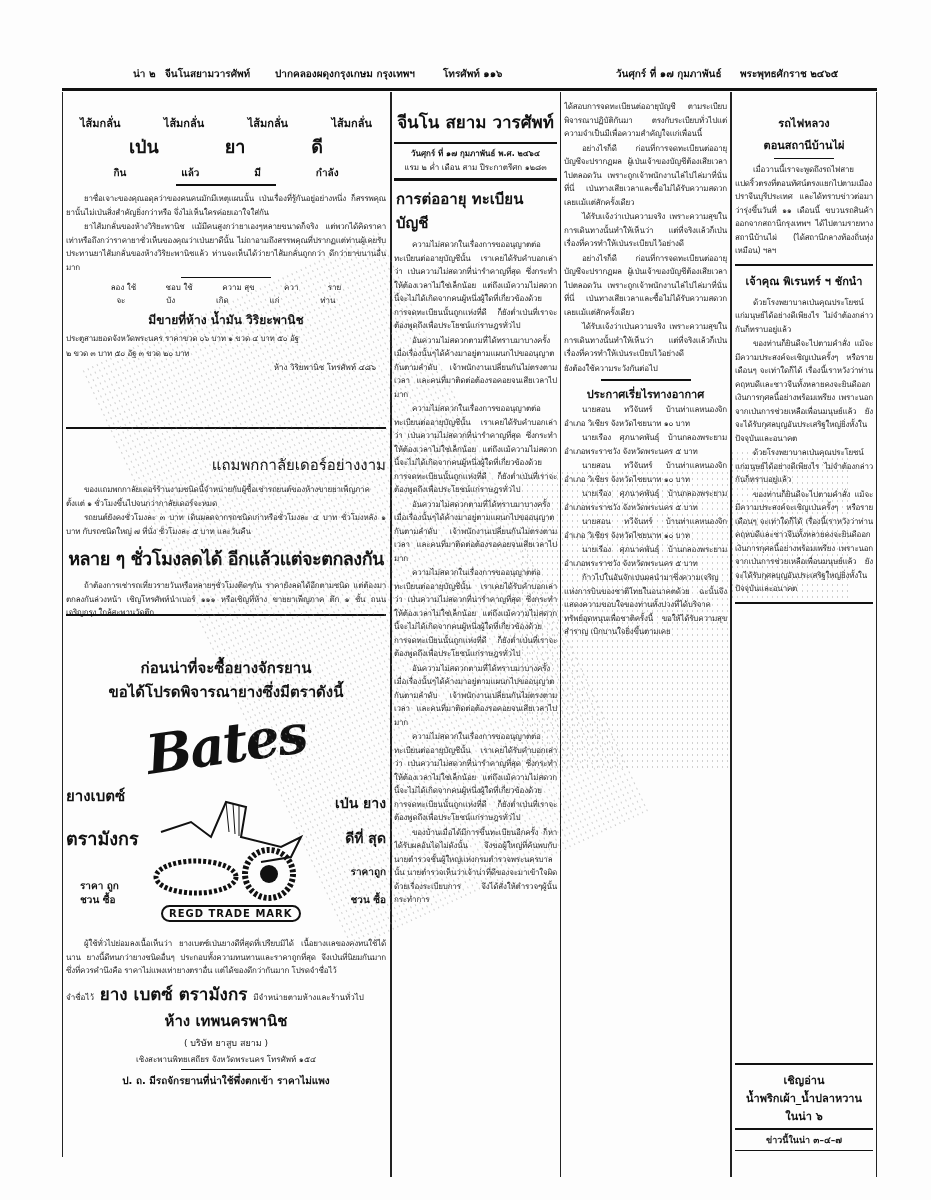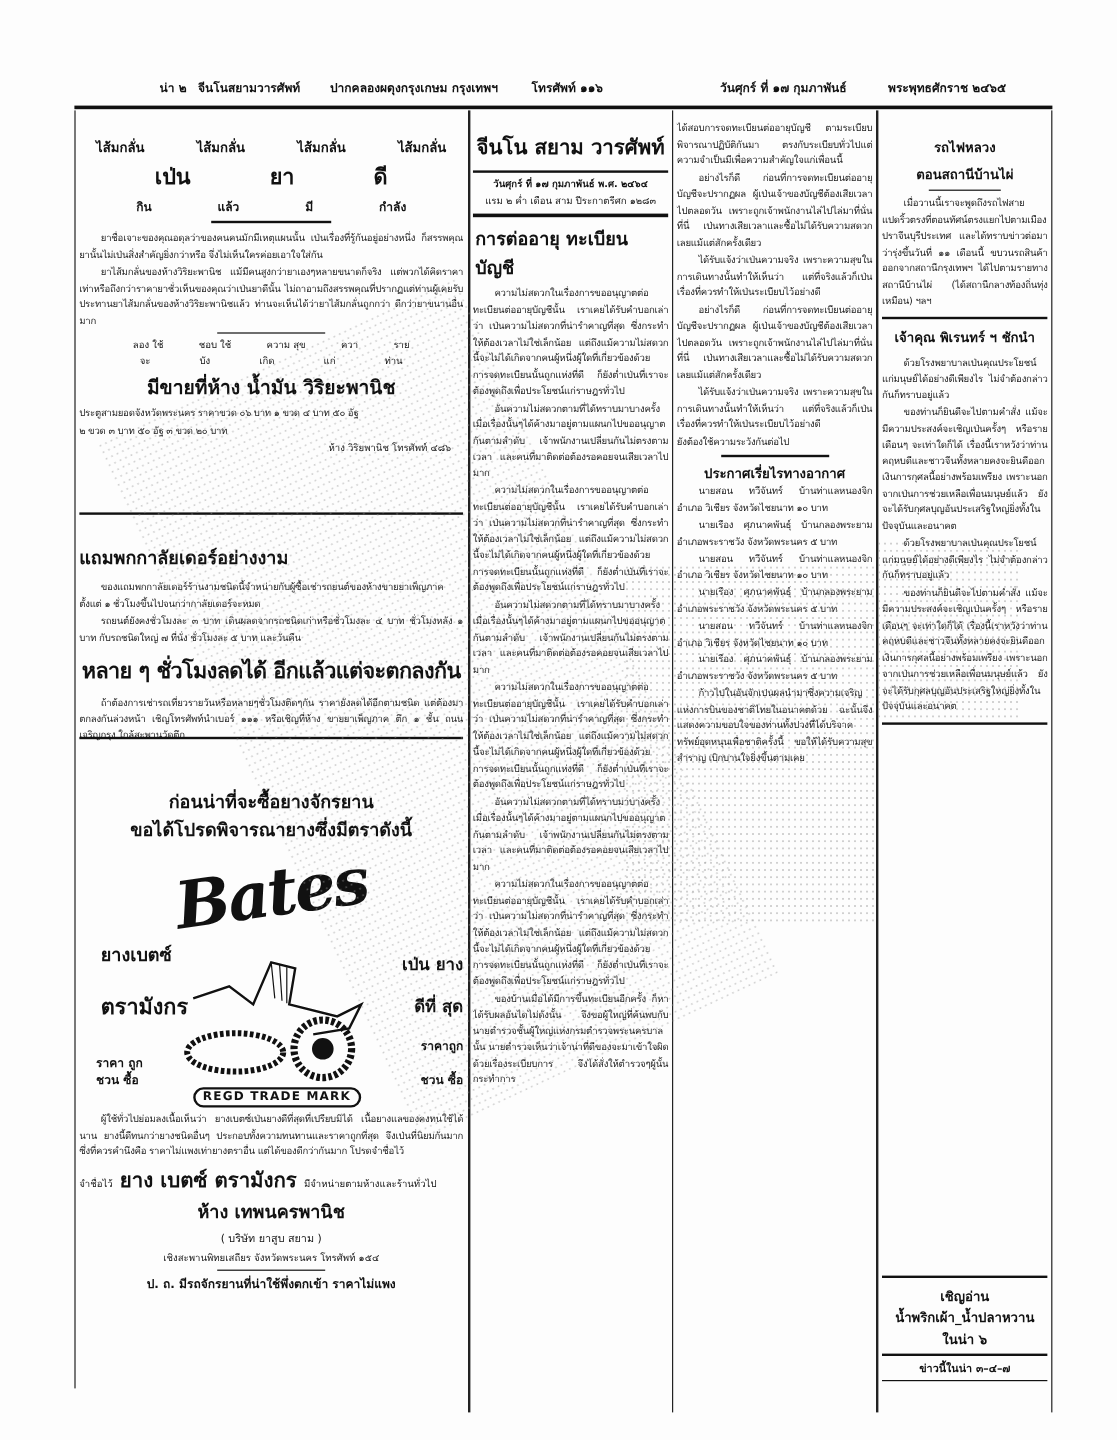--- a/index.html
+++ b/index.html
@@ -16,47 +16,47 @@
   .hline.thin { height:1px; }
   .center { text-align:center; }
   .b { font-weight:bold; }
   p.t { margin:0 0 1px 0; font-size:8px; line-height:13.5px; text-indent:18px; text-align:justify;
         letter-spacing:-0.2px; color:#1a1a1a; }
   p.t.noind { text-indent:0; }
   .row4 { display:flex; justify-content:space-between; padding:0 14px; font-size:11px; font-weight:bold; }
   .row3 { display:flex; justify-content:space-around; padding:0 30px; font-size:18px; font-weight:bold; }
   .row4b { display:flex; justify-content:space-around; padding:0 20px; font-size:10px; font-weight:bold; }
   .rowsm { display:flex; justify-content:space-around; padding:0 30px; font-size:8px; }
-  h2.ad { margin:6px 0; font-size:15px; text-align:left; font-weight:bold; }
+  h2.ad { margin:6px 0; font-size:15px; text-align:right; font-weight:normal; }
   h2.big { margin:6px 0; font-size:18px; text-align:center; font-weight:bold; letter-spacing:-0.5px; }
   .speckle { position:absolute; pointer-events:none;
     background-image: radial-gradient(#999 0.6px, transparent 0.9px);
     background-size:5px 6px; opacity:0.45; }
   .bates-logo { font-family:"DejaVu Serif", serif; font-style:italic; font-weight:bold; font-size:54px;
                 color:#111; text-align:center; transform:rotate(-8deg); margin-top:8px; letter-spacing:-2px; }
   .trademark { border:2px solid #111; border-radius:10px; font-size:10px; font-weight:bold; padding:1px 6px;
                display:inline-block; letter-spacing:1px; }
-  .side-l { position:absolute; left:18px; font-weight:bold; }
+  .side-l { position:absolute; left:0; font-weight:bold; }
   .side-r { position:absolute; right:0; font-weight:bold; }
   .title-box { font-size:17px; font-weight:bold; text-align:center; padding:8px 0 4px; }
   .sub { font-size:8px; text-align:center; line-height:14px; }
   .headline { font-size:15px; font-weight:bold; padding:3px 2px; }
   .col-head { font-size:11px; font-weight:bold; text-align:center; }
 </style>
 </head>
 <body>
 
 <div class="page">
 
   <div class="masthead">
     <span style="left:8px">น่า ๒</span>
     <span style="left:40px">จีนโนสยามวารศัพท์</span>
     <span style="left:150px">ปากคลองผดุงกรุงเกษม กรุงเทพฯ</span>
     <span style="left:318px">โทรศัพท์ ๑๑๖</span>
-    <span style="left:475px">วันศุกร์ ที่ ๑๗ กุมภาพันธ์</span>
+    <span style="left:491px">วันศุกร์ ที่ ๑๗ กุมภาพันธ์</span>
     <span style="left:615px">พระพุทธศักราช ๒๔๖๕</span>
   </div>
   <div class="rule-top"></div>
 
   <div class="vline" style="left:62px;top:92px;height:1065px"></div>
   <div class="vline" style="left:390px;top:92px;height:1085px;width:2px"></div>
   <div class="vline" style="left:560px;top:92px;height:1085px"></div>
   <div class="vline" style="left:730px;top:92px;height:1085px;width:2px"></div>
   <div class="vline" style="left:876px;top:92px;height:1085px"></div>
 
@@ -91,21 +91,21 @@
         <span>ควา</span>
         <span>ราย</span>
       </div>
       <div class="rowsm">
         <span>จะ</span>
         <span>บัง</span>
         <span>เกิด</span>
         <span>แก่</span>
         <span>ท่าน</span>
       </div>
-      <div class="center b" style="font-size:16px;margin:3px 0">มีขายที่ห้าง น้ำมัน วิริยะพานิช</div>
+      <div class="center b" style="font-size:12px;margin:3px 0">มีขายที่ห้าง น้ำมัน วิริยะพานิช</div>
       <p class="t noind">ประตูสามยอดจังหวัดพระนคร ราคาขวด ๐๖ บาท ๑ ขวด ๔ บาท ๕๐ อัฐ</p>
       <p class="t noind">๒ ขวด ๓ บาท ๕๐ อัฐ ๓ ขวด ๒๐ บาท</p>
       <div style="text-align:right;font-size:8px;padding-right:10px">ห้าง วิริยพานิช โทรศัพท์ ๔๘๖</div>
       <div class="hline" style="position:absolute;bottom:0;left:0;right:0;margin:0"></div>
     </section>
 
     <section style="height:185px;position:relative;padding-top:2px">
       <h2 class="ad" style="margin-top:22px">แถมพกกาลัยเดอร์อย่างงาม</h2>
       <p class="t">ของแถมพกกาลัยเดอร์ร้านงามชนิดนี้จำหน่ายกับผู้ซื้อเช่ารถยนต์ของห้างขายยาเพ็ญภาค ตั้งแต่ ๑ ชั่วโมงขึ้นไปจนกว่ากาลัยเดอร์จะหมด</p>
       <p class="t">รถยนต์ยังคงชั่วโมงละ ๓ บาท เดินผลดจากรถชนิดเก่าหรือชั่วโมงละ ๔ บาท ชั่วโมงหลัง ๑ บาท กับรถชนิดใหญ่ ๗ ที่นั่ง ชั่วโมงละ ๕ บาท และวันคืน</p>
@@ -131,21 +131,21 @@
           <path d="M10 40 L40 30 L60 45 L75 10 L95 15 L90 45 L130 55 L150 45 L140 65 L110 70" fill="none" stroke="#111" stroke-width="2"></path>
           <path d="M75 10 L78 40 M82 12 L84 42 M88 14 L88 44" stroke="#111" stroke-width="1"></path>
           <ellipse cx="45" cy="85" rx="40" ry="16" fill="none" stroke="#111" stroke-width="5" stroke-dasharray="3 2"></ellipse>
           <circle cx="118" cy="82" r="24" fill="none" stroke="#111" stroke-width="6" stroke-dasharray="3 2"></circle>
           <circle cx="118" cy="82" r="9" fill="#111"></circle>
         </svg>
         <div style="position:absolute;left:95px;top:190px">
           <span class="trademark">REGD TRADE MARK</span>
         </div>
       </div>
-      <p class="t" style="margin-top:14px">ผู้ใช้ทั่วไปย่อมลงเนื้อเห็นว่า ยางเบตซ์เป่นยางดีที่สุดที่เปรียบมิได้ เนื้อยางแลของคงทนใช้ได้นาน ยางนี้ดีทนกว่ายางชนิดอื่นๆ ประกอบทั้งความทนทานและราคาถูกที่สุด จึงเป่นที่นิยมกันมาก ซึ่งที่ควรคำนึงคือ ราคาไม่แพงเท่ายางตราอื่น แต่ได้ของดีกว่ากันมาก โปรดจำชื่อไว้</p>
+      <p class="t" style="margin-top:25px">ผู้ใช้ทั่วไปย่อมลงเนื้อเห็นว่า ยางเบตซ์เป่นยางดีที่สุดที่เปรียบมิได้ เนื้อยางแลของคงทนใช้ได้นาน ยางนี้ดีทนกว่ายางชนิดอื่นๆ ประกอบทั้งความทนทานและราคาถูกที่สุด จึงเป่นที่นิยมกันมาก ซึ่งที่ควรคำนึงคือ ราคาไม่แพงเท่ายางตราอื่น แต่ได้ของดีกว่ากันมาก โปรดจำชื่อไว้</p>
       <div style="font-size:17px;font-weight:bold;margin:2px 0;white-space:nowrap">
         <span style="font-size:8px;font-weight:normal">จำชื่อไว้</span>
         <span>ยาง เบตซ์ ตรามังกร</span>
         <span style="font-size:8px;font-weight:normal">มีจำหน่ายตามห้างและร้านทั่วไป</span>
       </div>
       <div class="center b" style="font-size:15px">ห้าง เทพนครพานิช</div>
       <div class="center" style="font-size:9px;margin:3px 0">( บริษัท ยาสูบ สยาม )</div>
       <div class="center" style="font-size:8px">เชิงสะพานพิทยเสถียร จังหวัดพระนคร โทรศัพท์ ๑๕๔</div>
       <div class="hline thin" style="width:90px;margin:3px auto"></div>
       <div class="center b" style="font-size:10px">ป. ถ. มีรถจักรยานที่น่าใช้พึ่งตกเข้า ราคาไม่แพง</div>

